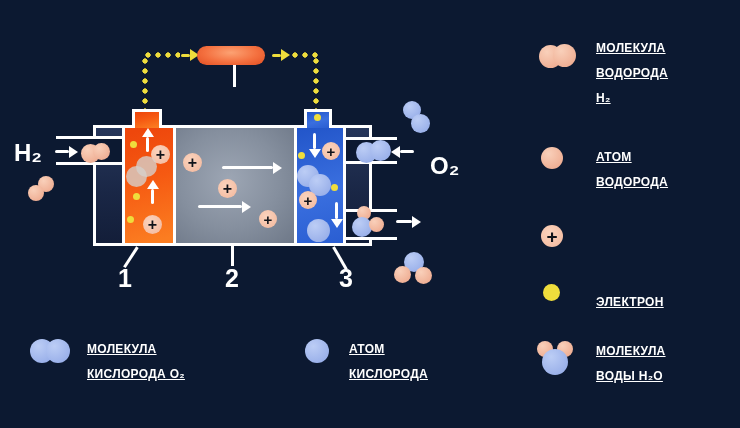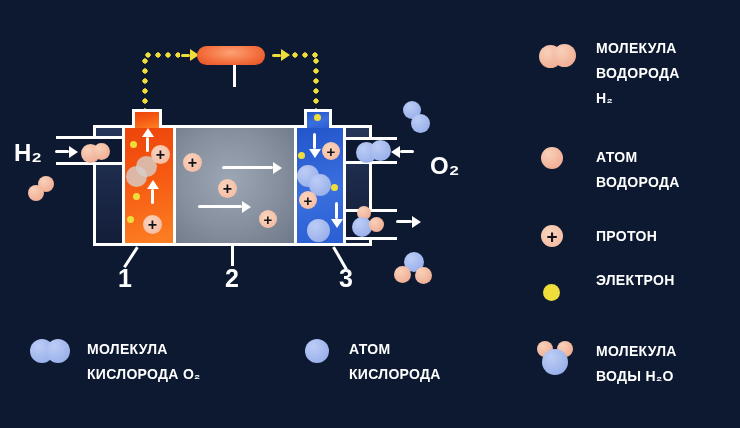--- a/index.html
+++ b/index.html
@@ -55,22 +55,22 @@
   .channel { position:absolute; background:#0c1931; border-top:3px solid #fff; border-bottom:3px solid #fff; z-index:2; }
   .electrode { position:absolute; border:3px solid #fff; z-index:3; }
   .anode-bg { background:linear-gradient(165deg, #ee470c 5%, #f65a12 45%, #fb7d21 95%); }
   .cathode-bg { background:linear-gradient(165deg, #2255c9 0%, #3a6fdf 55%, #2a5ed2 100%); }
   .tab { position:absolute; border:3px solid #fff; border-bottom:none; z-index:4; }
   .electrolyte { position:absolute; z-index:3;
     background:radial-gradient(ellipse at 45% 45%, #9da6b4 0%, #858f9e 55%, #6e7888 100%); }
   .zone-num { position:absolute; font-size:25px; font-weight:600; width:24px; text-align:center; }
   .leader { position:absolute; width:2.5px; background:#fff; transform-origin:top center; z-index:5; }
   .gas-label { position:absolute; font-size:24px; font-weight:600; }
-  .legend-text { position:absolute; font-size:14px; font-weight:700; line-height:25px;
-    letter-spacing:.3px; white-space:pre-line; }
+  .legend-text { position:absolute; font-size:12px; font-weight:700; line-height:25px;
+    letter-spacing:.3px; white-space:pre-line;text-decoration:underline; }
   .z5 { z-index:5; }
   .z6 { z-index:6; }
 </style>
 </head>
 <body>
 
 <div class="stage">
 
   <div class="dots-v" style="left:141px;top:56px;height:57px"></div>
   <div class="dots-h" style="left:143px;top:51px;width:37px"></div>
@@ -187,24 +187,23 @@
 ВОДОРОДА
 H₂</div>
 
   <div class="c pink" style="left:541px;top:147px;width:22px;height:22px"></div>
   <div class="legend-text" style="left:596px;top:145px;width:140px">АТОМ
 ВОДОРОДА</div>
 
   <div class="proton" style="left:541px;top:225px;width:22px;height:22px;font-size:19px">
       <span>+</span>
     </div>
-  <div class="legend-text" style="left:596px;top:224px">ПРОТОН</div>
 
   <div class="dot" style="left:543px;top:284px;width:17px;height:17px"></div>
-  <div class="legend-text" style="left:596px;top:268px">ЭЛЕКТРОН</div>
+  <div class="legend-text" style="left:596px;top:290px">ЭЛЕКТРОН</div>
 
   <div class="abs" style="left:537px;top:341px;width:40px;height:36px">
     <div class="c pink" style="left:0;top:0;width:16px;height:16px"></div>
     <div class="c pink" style="left:20px;top:0;width:16px;height:16px"></div>
     <div class="c lblue" style="left:5px;top:8px;width:26px;height:26px"></div>
   </div>
   <div class="legend-text" style="left:596px;top:339px;width:140px">МОЛЕКУЛА
 ВОДЫ H₂O</div>
 
   <div class="abs" style="left:30px;top:339px;width:42px;height:25px">

